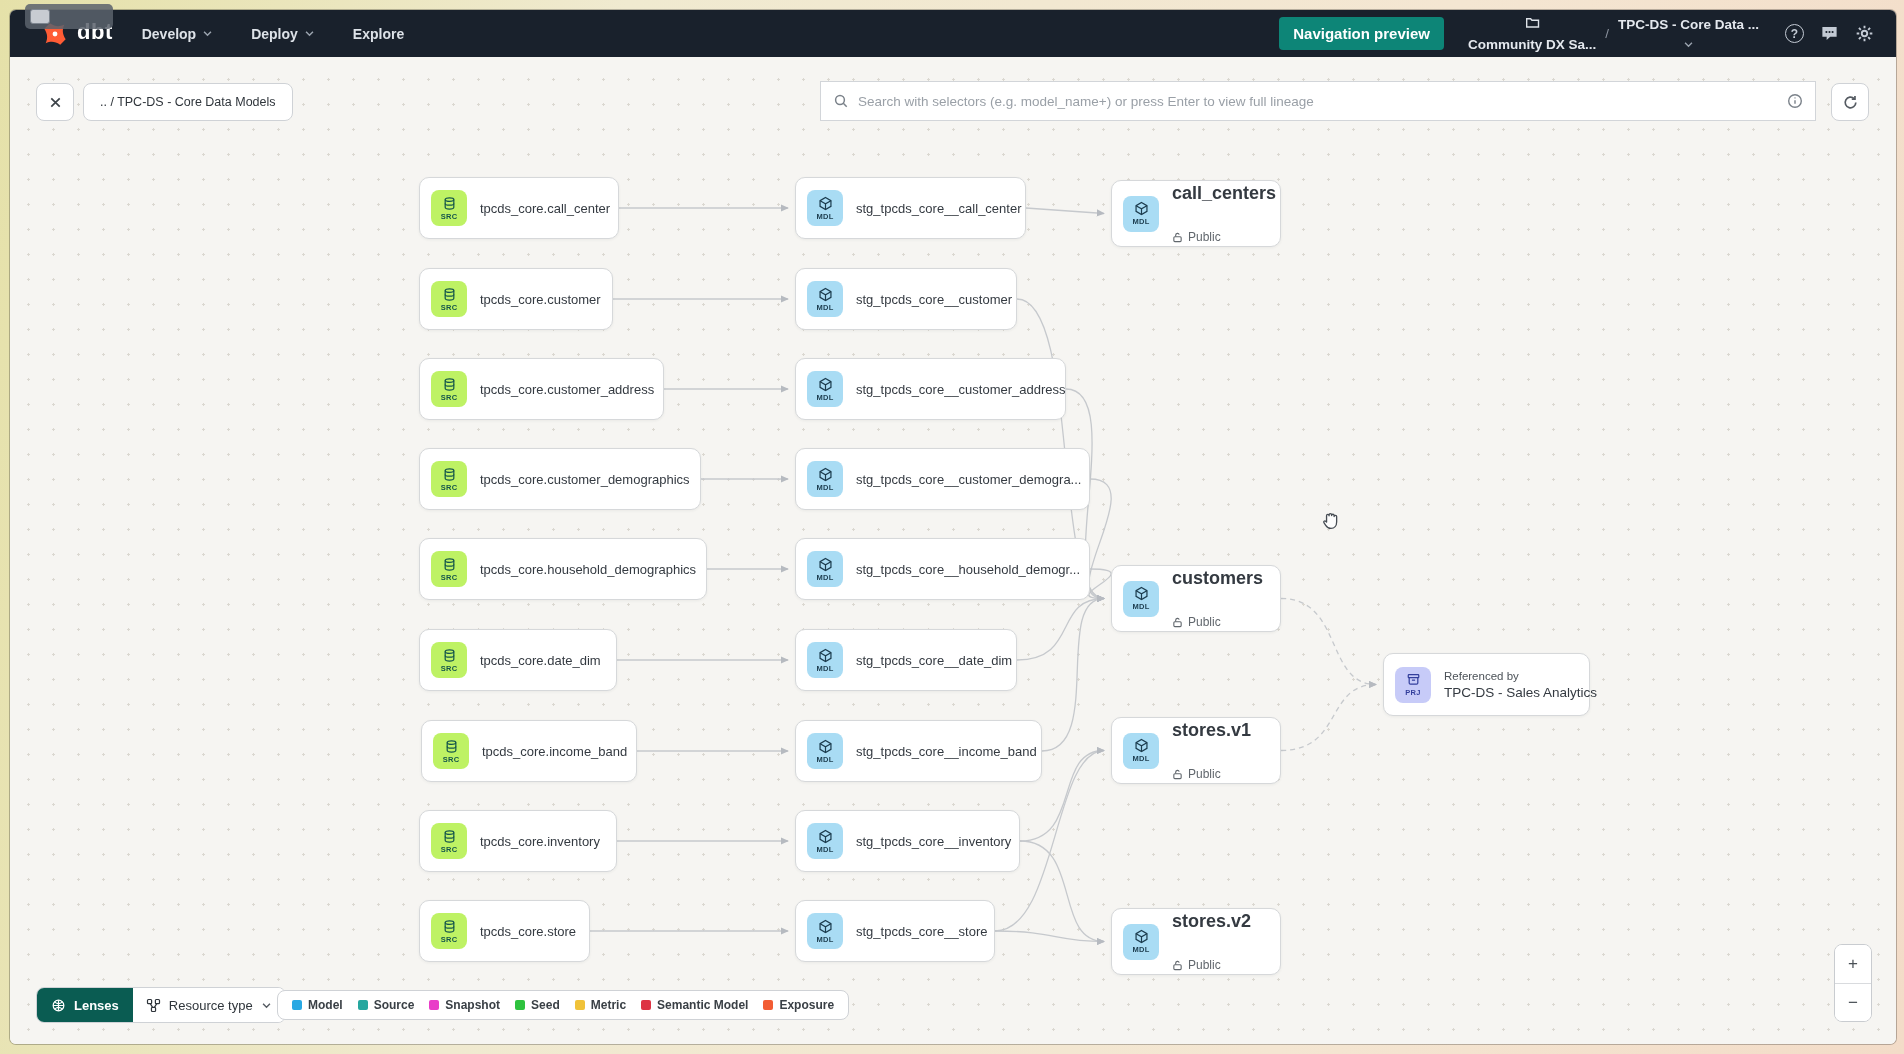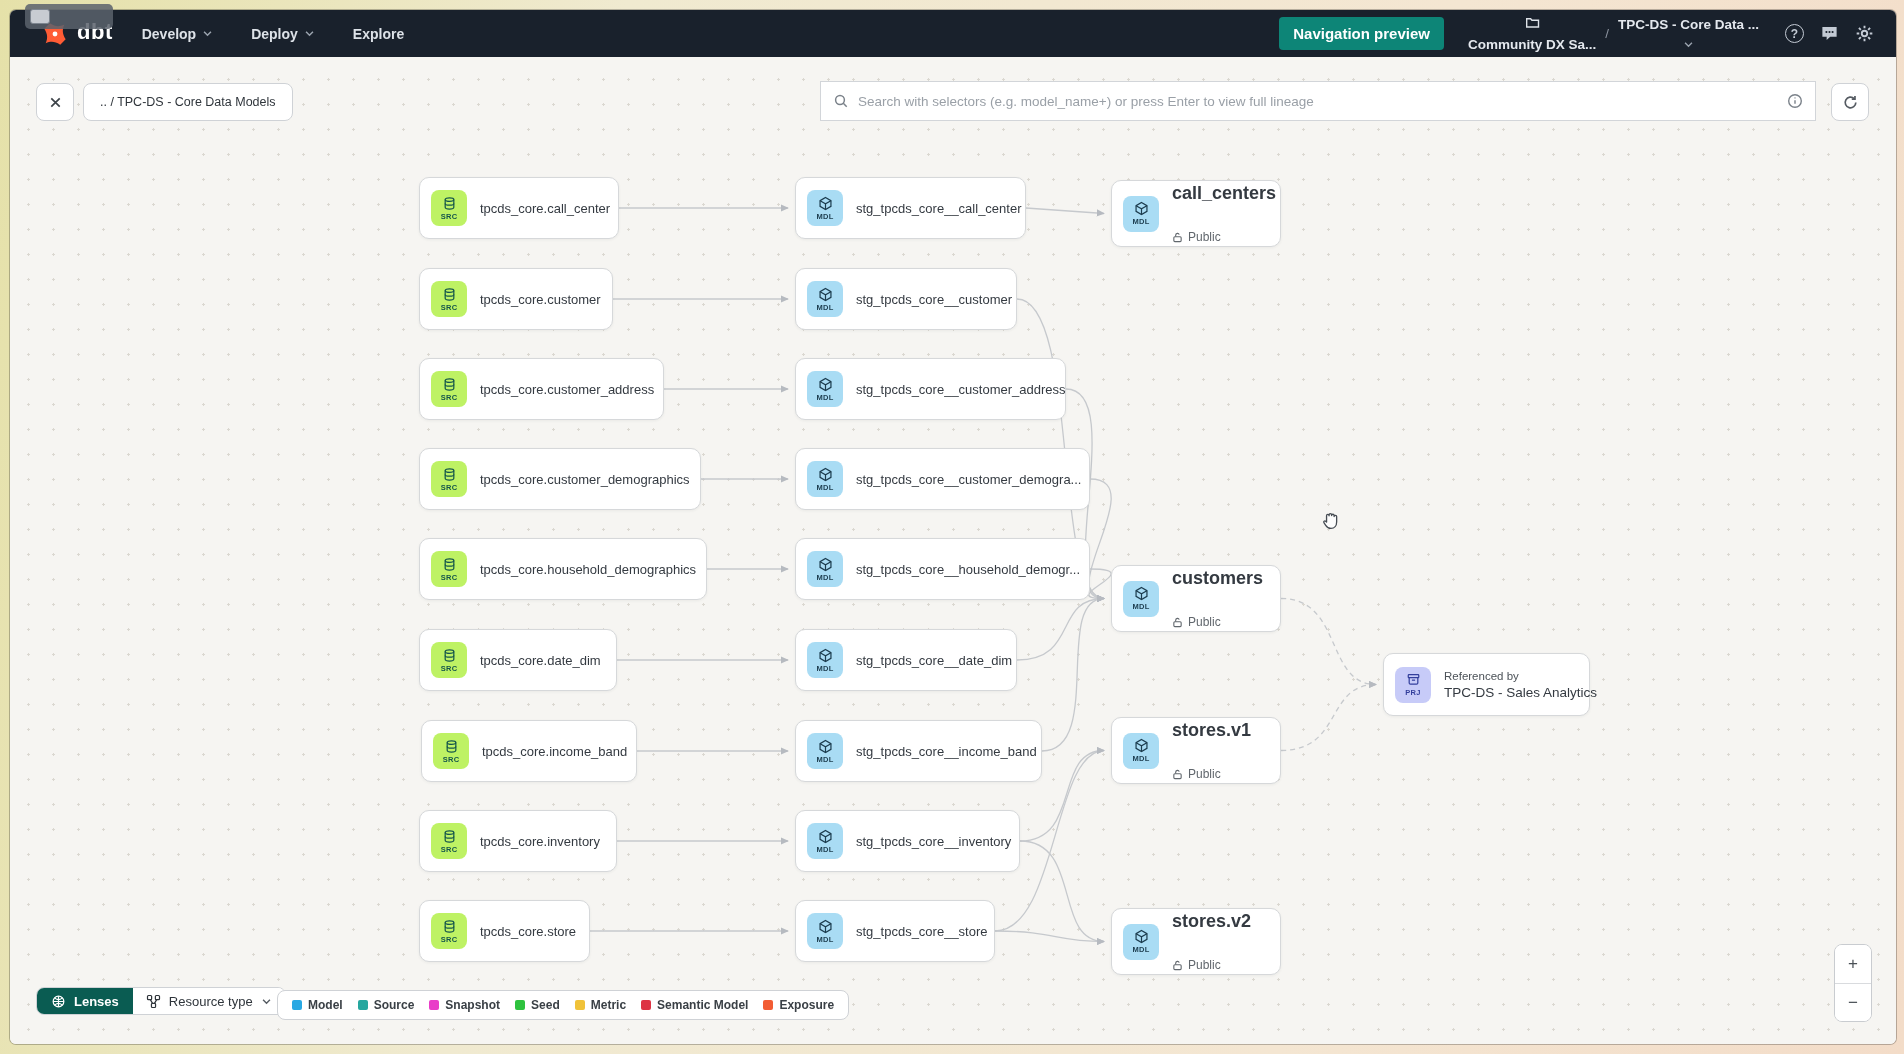--- a/index.html
+++ b/index.html
@@ -51,21 +51,21 @@
   .node-label { font-size:13px; color:#343a41; font-weight:500; white-space:nowrap; }
   .node.pub .node-label { font-weight:700; font-size:18px; }
   .node-pre { font-size:11.5px; color:#4c5258; }
   .node.prj .node-label { font-size:13.5px; font-weight:500; }
   .node-sub { display:flex; align-items:center; gap:5px; font-size:12px; color:#61676d;margin-top:23px; }
   .node-sub svg { color:#61676d; }
 
   .cursor-hand { position:absolute; pointer-events:none; }
 
   
-  .lens-group { position:absolute; left:26px; top:930px; height:28px; display:flex; border:1px solid #cfd2d6; border-radius:8px; overflow:hidden; background:#fff; }
+  .lens-group { position:absolute; left:26px; top:930px; height:36px; display:flex; border:1px solid #cfd2d6; border-radius:8px; overflow:hidden; background:#fff; }
   .lenses-btn { background:#0a5c52; color:#fff; font-size:13px; font-weight:700; display:flex; align-items:center; gap:8px; padding:0 14px; border:none; cursor:pointer; }
   .resource-btn { background:#fff; color:#2f353b; font-size:13px; font-weight:500; display:flex; align-items:center; gap:8px; padding:0 13px; border:none; cursor:pointer; }
   .legend { position:absolute; left:267px; top:933px; height:30px; background:#fff; border:1px solid #cfd2d6; border-radius:8px; display:flex; align-items:center; gap:15px; padding:0 14px; }
   .legend-item { display:flex; align-items:center; gap:6px; font-size:12px; font-weight:700; color:#3a4046; }
   .legend-swatch { width:10px; height:10px; border-radius:2px; display:inline-block; }
 
   .zoom-ctrl { position:absolute; left:1824px; top:887px; width:38px; background:#fff; border:1px solid #c9ccd0; border-radius:8px; overflow:hidden; }
   .zoom-btn { width:100%; height:38px; background:#fff; border:none; font-size:17px; color:#4a5056; cursor:pointer; display:flex; align-items:center; justify-content:center; font-family:"Liberation Sans",sans-serif; }
   .zoom-btn + .zoom-btn { border-top:1px solid #d9dbde; }
 

